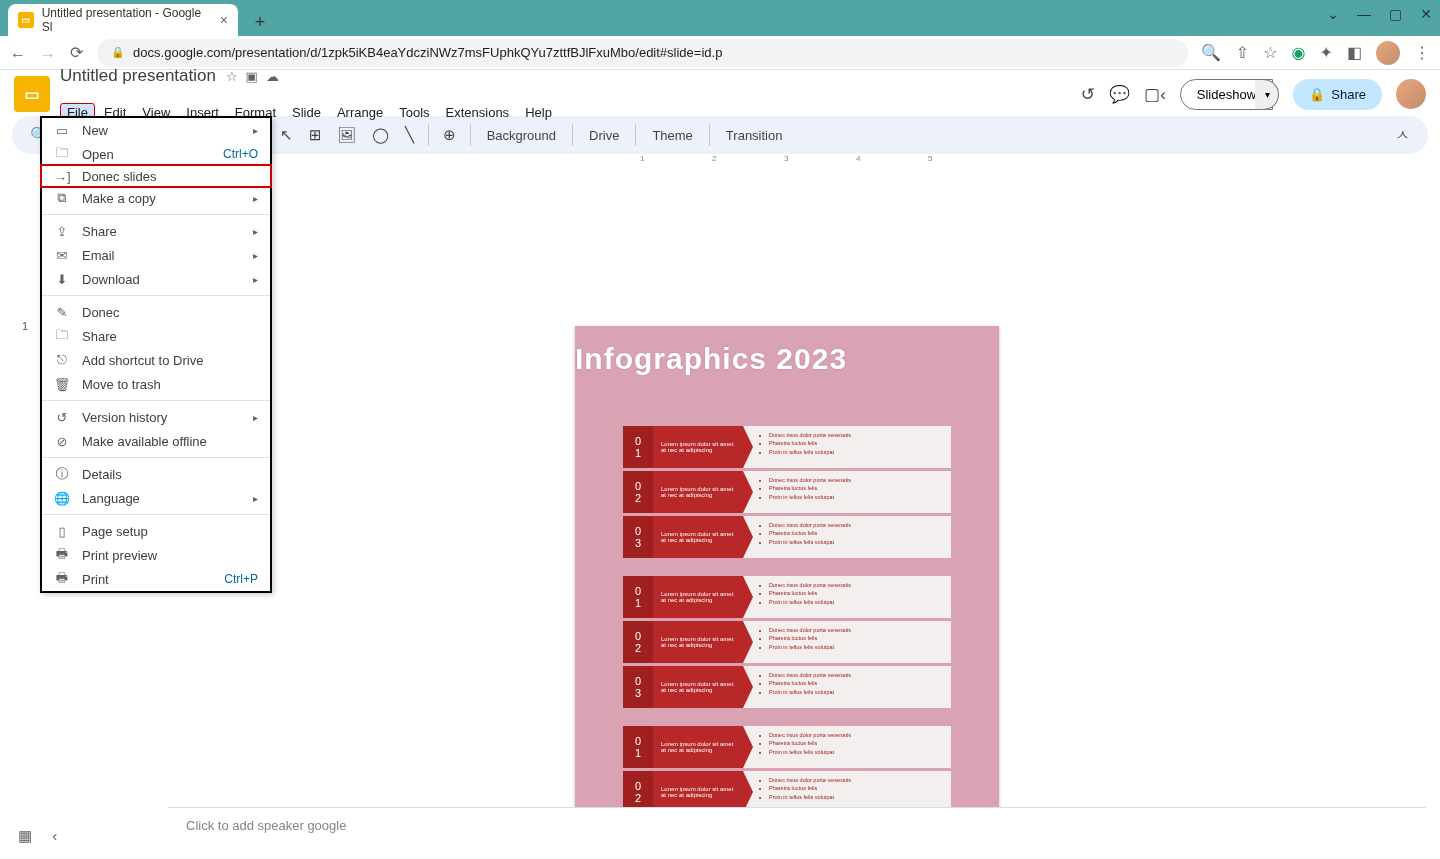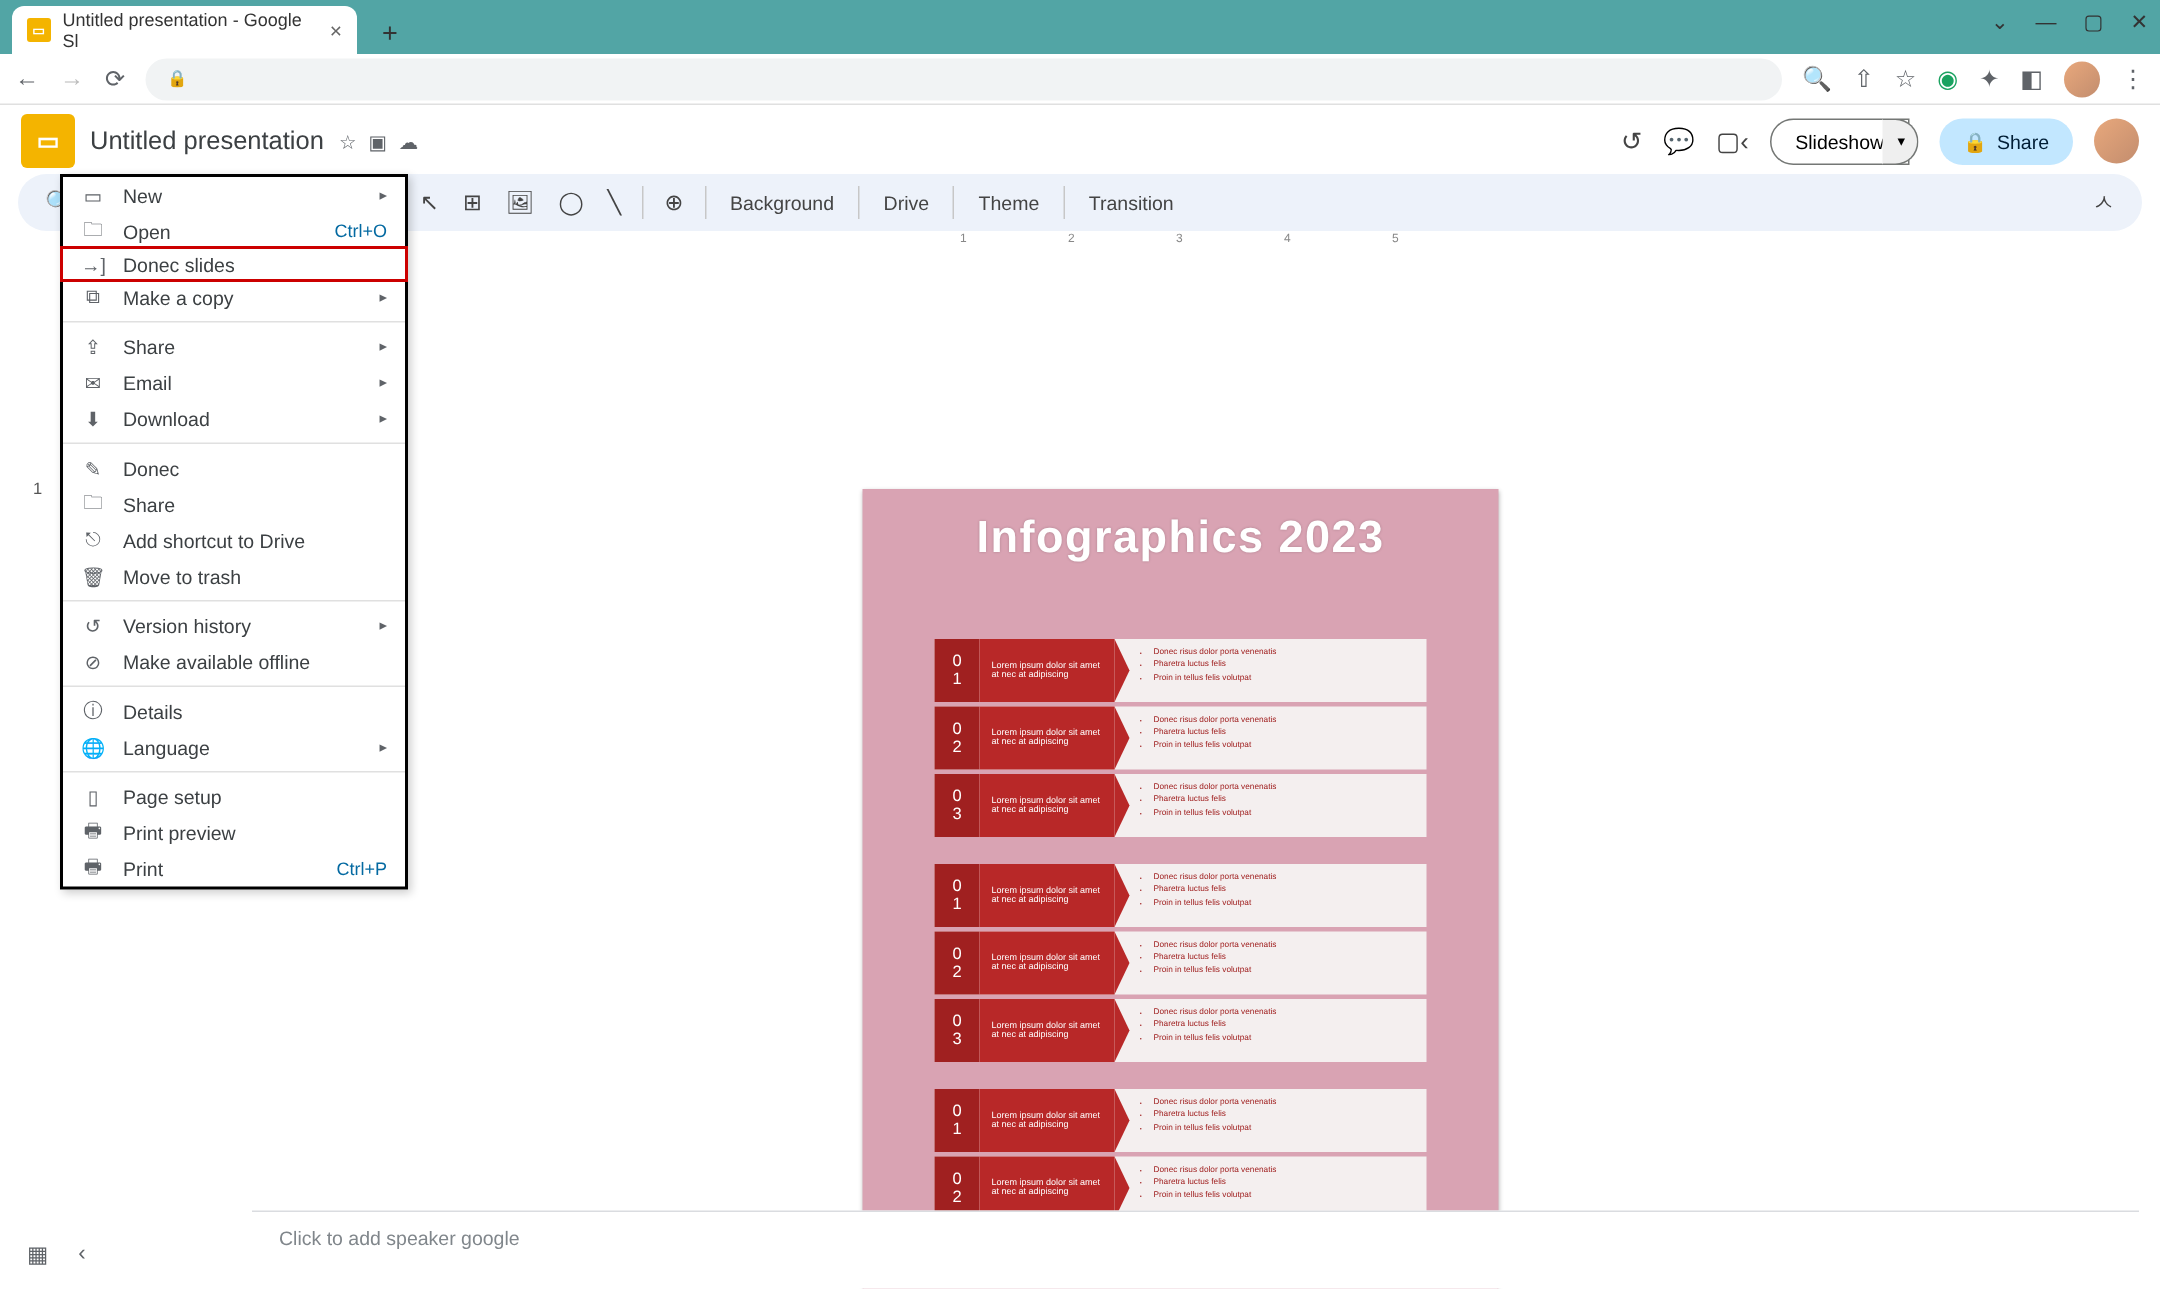--- a/index.html
+++ b/index.html
@@ -54,21 +54,21 @@
 
 
 .dropdown { position: absolute; left: 40px; top: 116px; width: 232px; background: #fff; border: 2px solid #000; box-shadow: 2px 2px 6px rgba(0,0,0,.2); z-index: 100; font-size: 13px; color: #3c4043; }
 .dd-item { display: flex; align-items: center; padding: 6px 12px; gap: 12px; cursor: pointer; height: 24px; position: relative;}
 .dd-item .dd-icon { width: 16px; text-align: center; color: #5f6368; font-size: 13px; }
 .dd-item .shortcut { margin-left: auto; color: #0369a1; font-size: 12px; }
 .dd-item .arrow { margin-left: auto; color: #5f6368; font-size: 10px; }
 .dd-divider { height: 1px; background: #e0e0e0; margin: 4px 0; }
 .dd-item.highlighted { border: 2px solid #c00; margin: -2px; padding: 6px 12px; z-index:2; background:#fff;}
 .slide-canvas { position: absolute; left: 575px; top: 172px; width: 424px; height: 600px; background: #d9a3b3; box-shadow: 0 1px 3px rgba(0,0,0,.3); }
-.slide-title { text-align: center; font-size: 30px; font-weight: bold; color: #fff; padding-top: 16px; text-shadow: 0 0 2px rgba(0,0,0,.2); letter-spacing: 1px;}
+.slide-title { text-align: left; font-size: 30px; font-weight: bold; color: #fff; padding-top: 16px; text-shadow: 0 0 2px rgba(0,0,0,.2); letter-spacing: 1px;}
 
 .info-group { margin: 18px 48px 0 48px; }
 .info-row { display: flex; height: 42px; margin-bottom: 3px; background: #f4efef; }
 .info-num { width: 30px; background: #a02020; color: #fff; display: flex; flex-direction: column; align-items: center; justify-content: center; font-size: 11px; line-height: 1.1; }
 .info-left { width: 90px; background: #b82828; color: #fff; font-size: 6px; padding: 6px 8px; position: relative; display:flex; align-items:center;}
 .info-left::after { content: ''; position: absolute; right: -10px; top: 0; border-left: 10px solid #b82828; border-top: 21px solid transparent; border-bottom: 21px solid transparent; }
 .info-right { flex: 1; font-size: 5.5px; color: #a02020; padding: 5px 6px 5px 18px; line-height: 1.5; }
 .info-right ul { list-style: disc; margin-left: 8px; }
 
 
@@ -97,20 +97,21 @@
       <span class="close-x">×</span>
     </div>
     <div class="new-tab">+</div>
   </div>
   <div class="address-bar-row">
     <span class="nav-icon">←</span>
     <span class="nav-icon" style="color:#bbb">→</span>
     <span class="nav-icon">⟳</span>
     <div class="address-box">
       <span class="lock">🔒</span>
+      <span>docs.google.com/presentation/d/1zpk5iKB4eaYdcziNWz7msFUphkQYu7zttfBJlFxuMbo/edit#slide=id.p</span>
     </div>
     <div class="right-icons">
       <span>🔍</span>
       <span>⇧</span>
       <span>☆</span>
       <span style="color:#1aa260">◉</span>
       <span>✦</span>
       <span>◧</span>
       <span class="avatar"></span>
       <span>⋮</span>
@@ -122,20 +123,32 @@
   <div class="app-logo">▭</div>
   <div class="doc-meta">
     <div class="doc-title-row">
       <span class="doc-title">Untitled presentation</span>
       <div class="doc-icons">
         <span>☆</span>
         <span>▣</span>
         <span>☁</span>
       </div>
     </div>
+    <div class="menu-bar">
+      <span class="menu-item active">File</span>
+      <span class="menu-item">Edit</span>
+      <span class="menu-item">View</span>
+      <span class="menu-item">Insert</span>
+      <span class="menu-item">Format</span>
+      <span class="menu-item">Slide</span>
+      <span class="menu-item">Arrange</span>
+      <span class="menu-item">Tools</span>
+      <span class="menu-item">Extensions</span>
+      <span class="menu-item">Help</span>
+    </div>
   </div>
   <div class="header-right">
     <span class="icon-btn">↺</span>
     <span class="icon-btn">💬</span>
     <span class="icon-btn">▢‹</span>
     <div class="slideshow-wrap">
       <button class="slideshow-btn">
           <span>Slideshow</span>
         </button>
       <button class="slideshow-drop">▾</button>

